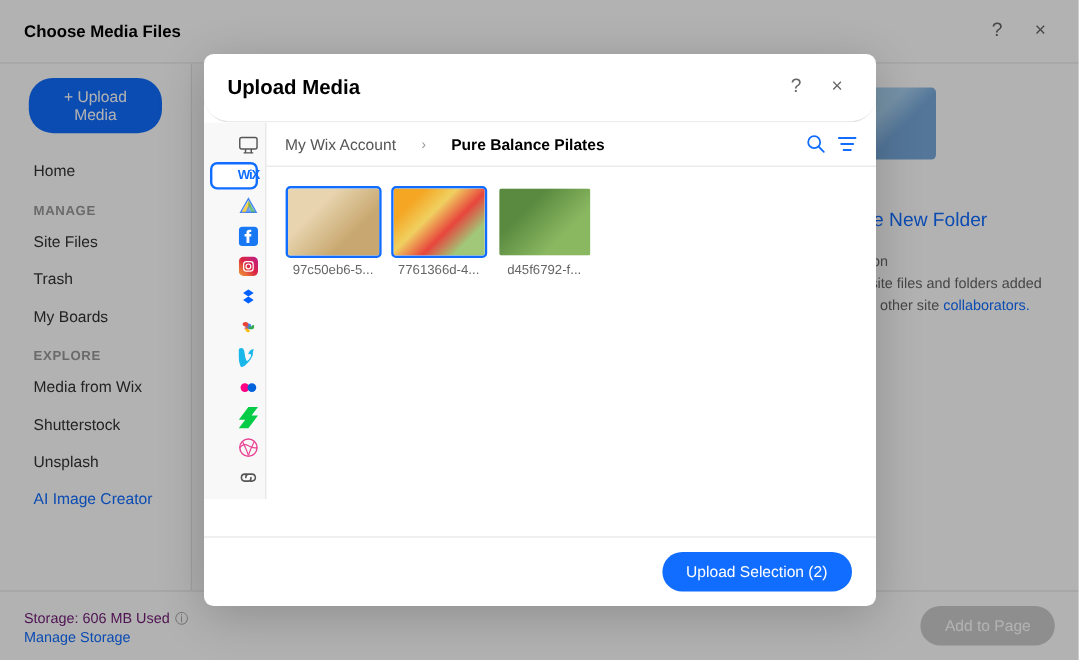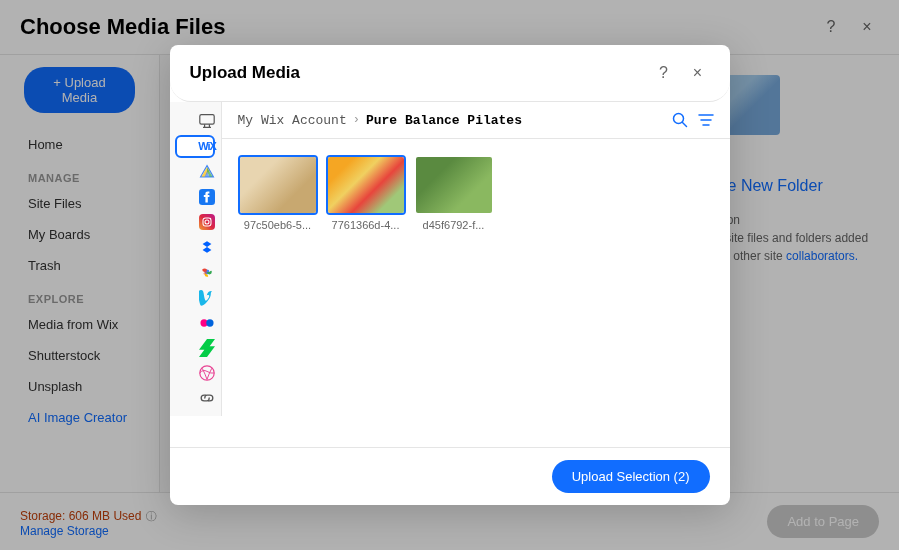--- a/index.html
+++ b/index.html
@@ -26,21 +26,21 @@
     .bg-panel-header {
       display: flex;
       align-items: center;
       justify-content: space-between;
       padding: 14px 20px;
       border-bottom: 1px solid #e5e5e5;
       background: #fff;
     }
 
     .bg-panel-title {
-      font-size: 22px;
+      font-size: 14px;
       font-weight: 600;
       color: #000;
     }
 
     .bg-header-icons {
       display: flex;
       gap: 12px;
       align-items: center;
     }
 
@@ -141,21 +141,21 @@
       border-top: 1px solid #e5e5e5;
       padding: 12px 20px;
       display: flex;
       align-items: center;
       justify-content: space-between;
       background: #fff;
     }
 
     .storage-info {
       font-size: 12px;
-      color: #c2410c;
+      color: #701a75;
     }
 
     .storage-link {
       color: #116dff;
       font-size: 12px;
       text-decoration: none;
       display: block;
     }
 
     .add-to-page-btn {
@@ -279,24 +279,23 @@
       align-items: center;
       justify-content: space-between;
       padding: 10px 16px;
       border-bottom: 1px solid #e5e5e5;
       gap: 8px;
     }
 
     .breadcrumb-path {
       display: flex;
       align-items: flex-start;
-      gap: 6px;
+      gap: 21px;
       font-size: 13px;
       color: #333;
-      font-family: Liberation Mono, monospace;
     }
 
     .breadcrumb-separator {
       color: #999;
       font-size: 12px;
     }
 
     .breadcrumb-current {
       font-weight: 600;
       color: #000;
@@ -419,22 +418,22 @@
       <button class="icon-btn">×</button>
     </div>
   </div>
   <div class="bg-panel-body">
 
     <div class="bg-sidebar">
       <button class="bg-sidebar-upload-btn">+ Upload Media</button>
       <div class="bg-sidebar-nav-item">Home</div>
       <div class="bg-sidebar-section-label">MANAGE</div>
       <div class="bg-sidebar-nav-item">Site Files</div>
+      <div class="bg-sidebar-nav-item">Trash</div>
       <div class="bg-sidebar-nav-item">My Boards</div>
-      <div class="bg-sidebar-nav-item">Trash</div>
       <div class="bg-sidebar-section-label">EXPLORE</div>
       <div class="bg-sidebar-nav-item">Media from Wix</div>
       <div class="bg-sidebar-nav-item">Shutterstock</div>
       <div class="bg-sidebar-nav-item">Unsplash</div>
       <div class="bg-sidebar-nav-item active">AI Image Creator</div>
     </div>
 
     <div class="bg-main-content">
       <div class="bg-thumb-row">
         <div class="bg-thumb bg-thumb-1"></div>

